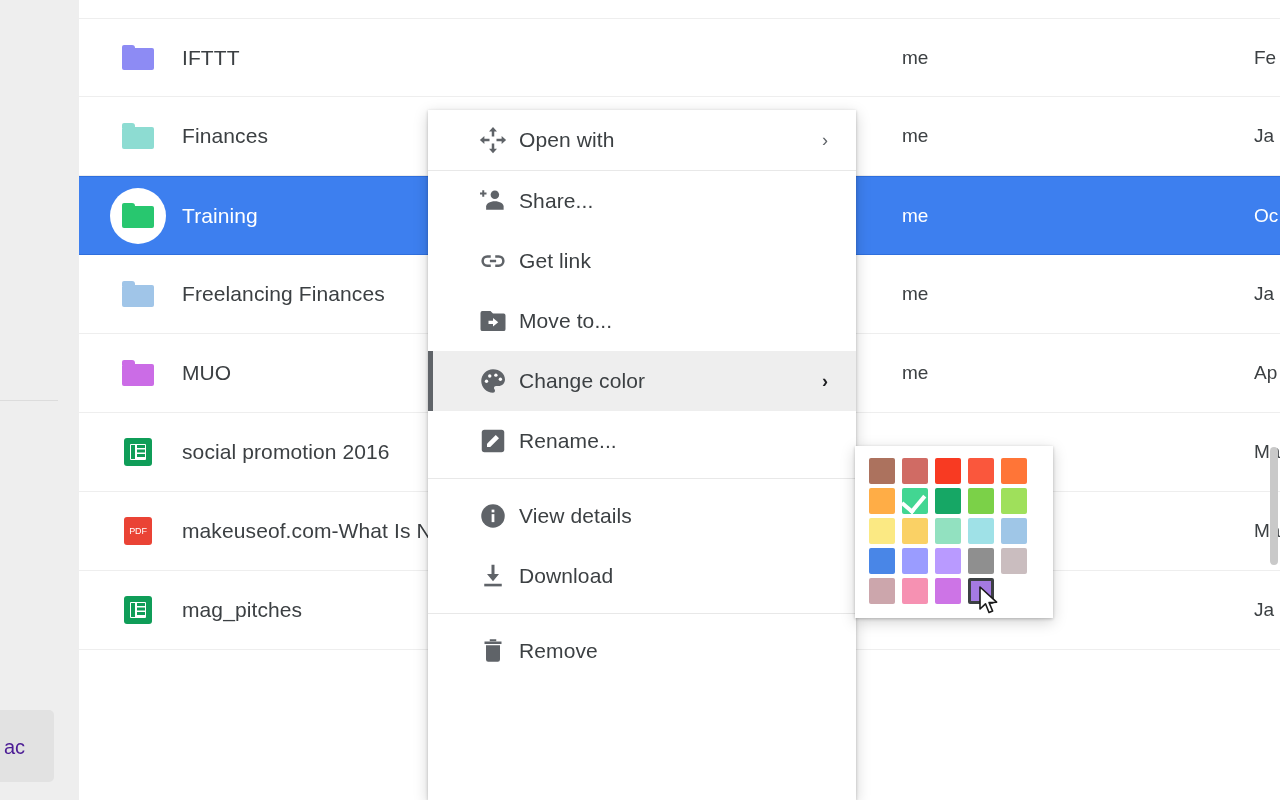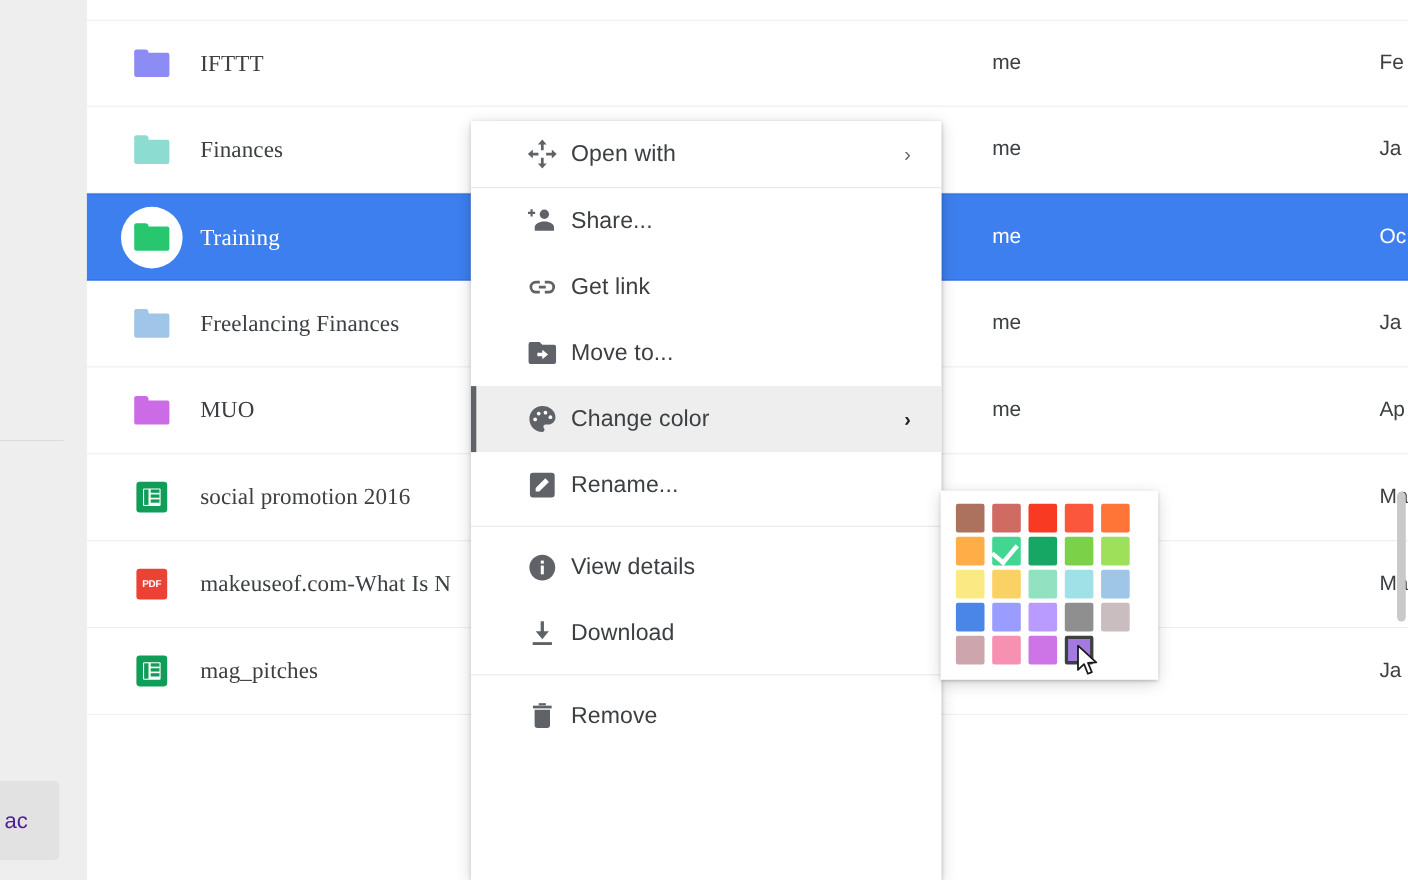--- a/index.html
+++ b/index.html
@@ -85,21 +85,20 @@
     border-radius: 50%;
   }
   .row .name {
     position: absolute;
     left: 103px; top: 50%;
     transform: translateY(-50%);
     font-size: 21px;
     color: #3c4043;
     white-space: nowrap;
     letter-spacing: .1px;
-    font-family: Liberation Serif, serif;
   }
   .row.selected .name { color: #ffffff; }
   .row .owner {
     position: absolute;
     left: 823px; top: 50%;
     transform: translateY(-50%);
     font-size: 19px;
     color: #3c4043;
   }
   .row.selected .owner { color: #ffffff; }
@@ -169,21 +168,21 @@
   
   .pdf {
     width: 28px; height: 28px;
     border-radius: 3px;
     background: #ea4335;
     display: flex;
     align-items: center;
     justify-content: center;
     color: #ffffff;
     font-size: 9px;
-    font-weight: bold;
+    font-weight: normal;
     font-family: "Liberation Sans", sans-serif;
     letter-spacing: -.2px;
   }
 
   
   .scrollbar {
     position: absolute;
     right: 2px;
     top: 447px;
     width: 8px;

